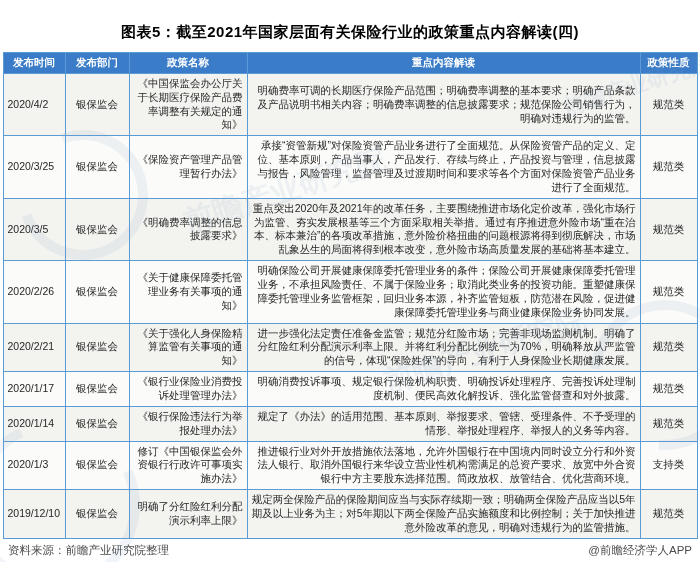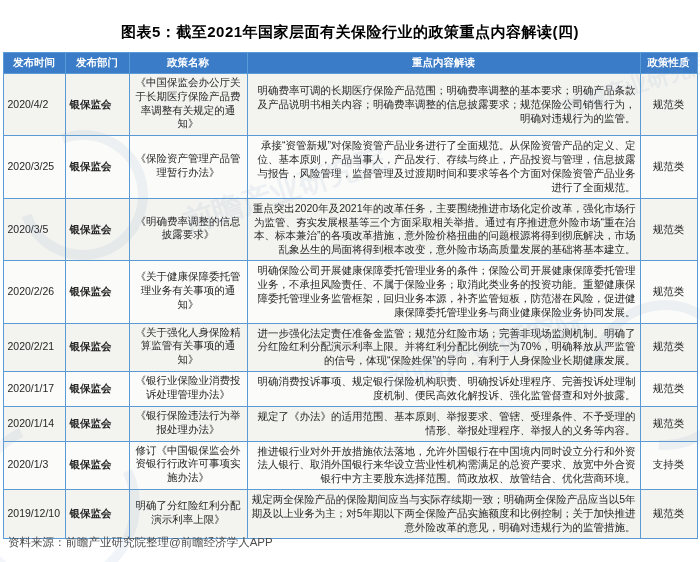--- a/index.html
+++ b/index.html
@@ -18,27 +18,27 @@
   table.policy th{
     background:#3a7cc8;color:#fff;font-weight:bold;text-align:center;
     padding:3px 2px;border:1px solid #5b9bd5;font-size:10.5px;
   }
   table.policy td{
     border:1px solid #5b9bd5;padding:3px 4px;vertical-align:middle;color:#262626;
   }
   tbody tr:nth-child(odd){background:#f3f3f0;}
   tbody tr:nth-child(even){background:#fbfbf9;}
   td.col-date{text-align:left;white-space:nowrap;padding-right:4px;font-size:10.5px;}
-  td.col-dept{text-align:left;padding-left:5px;font-weight:bold;}
-  td.col-name{text-align:center;font-family:Liberation Mono, monospace;}
+  td.col-dept{text-align:center;padding-left:5px;}
+  td.col-name{text-align:right;}
   td.col-content{text-align:right;}
   td.col-type{text-align:center;padding-left:5px;}
   .footer{
-    position:absolute;left:8px;right:8px;bottom:12px;display:flex;
-    font-size:11.5px;color:#4d4d4d;
+    position:absolute;left:8px;right:8px;bottom:4px;display:flex;
+    justify-content:space-between;font-size:11.5px;color:#4d4d4d;
   }
   
   .wm{position:absolute;pointer-events:none;color:#7d9cbe;opacity:.10;z-index:5;}
   .wm-text{font-size:30px;font-weight:bold;transform:rotate(-18deg);white-space:nowrap;}
   .wm-circle{border:10px solid #7d9cbe;border-radius:50%;border-left-color:transparent;}
   .c1{left:18px;top:130px;width:110px;height:110px;transform:rotate(25deg);}
   .c2{left:590px;top:300px;width:130px;height:130px;transform:rotate(-40deg);}
   .c3{left:-30px;top:420px;width:150px;height:150px;transform:rotate(110deg);}
   .t1{left:180px;top:170px;}
   .t2{left:380px;top:330px;}

